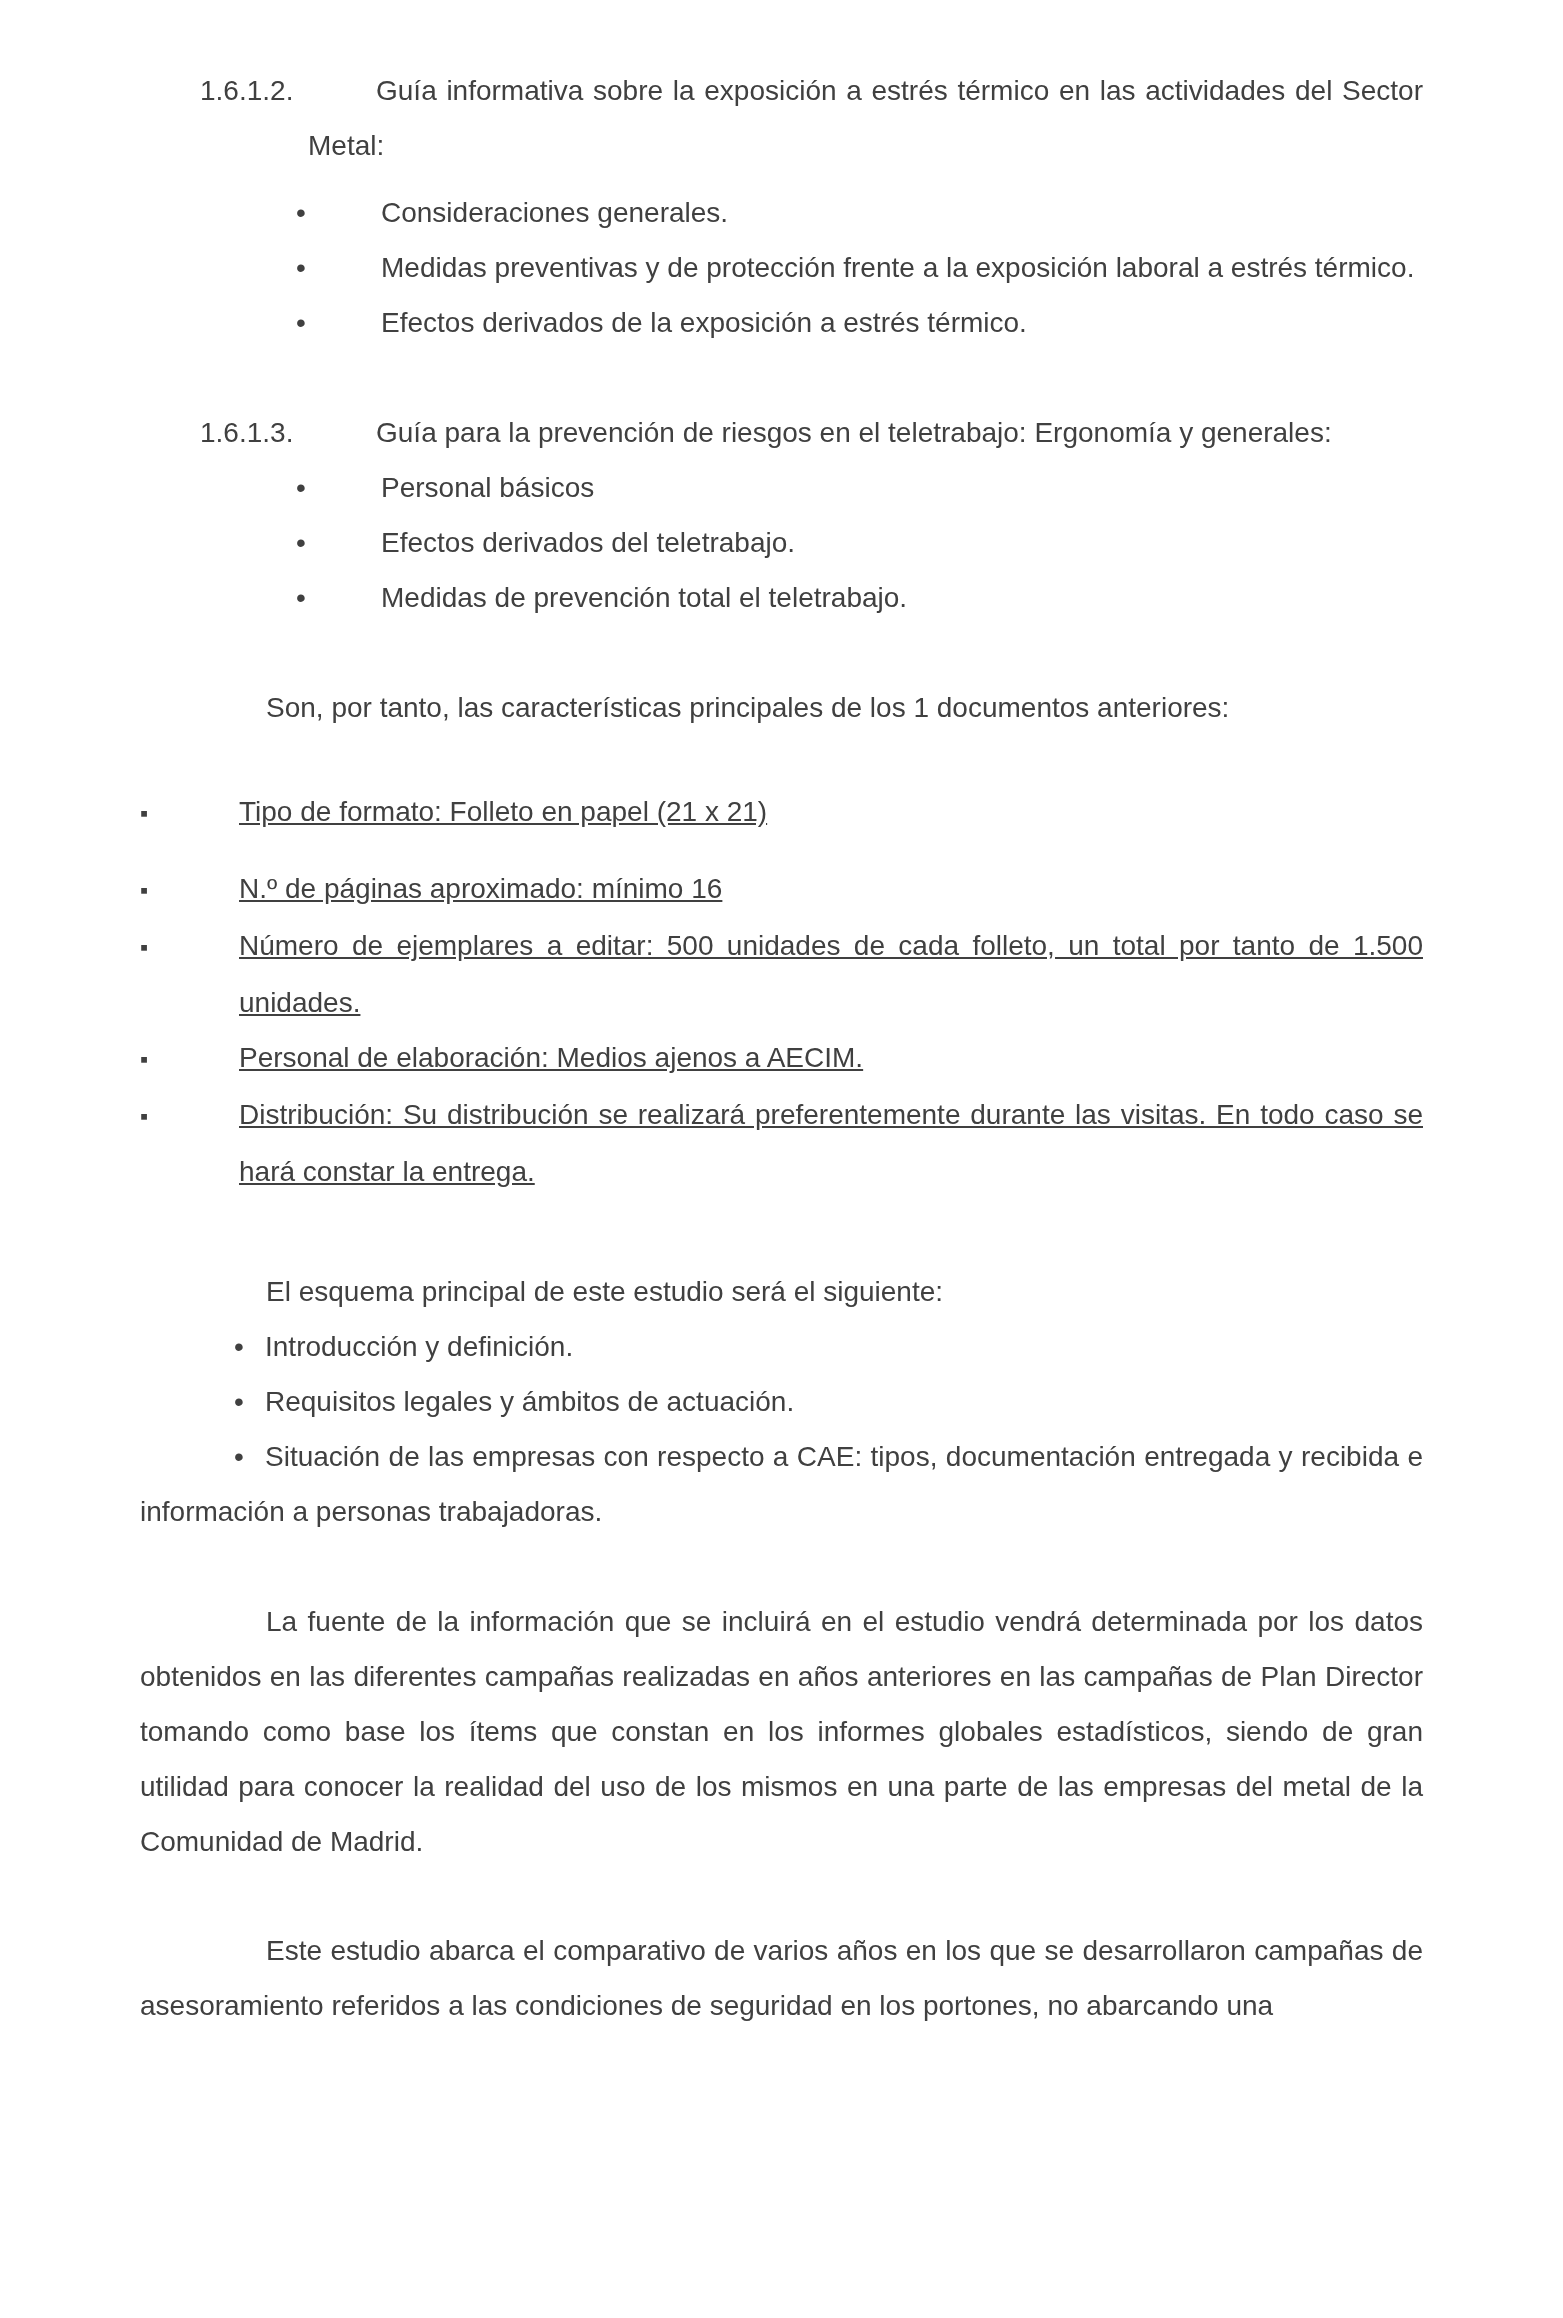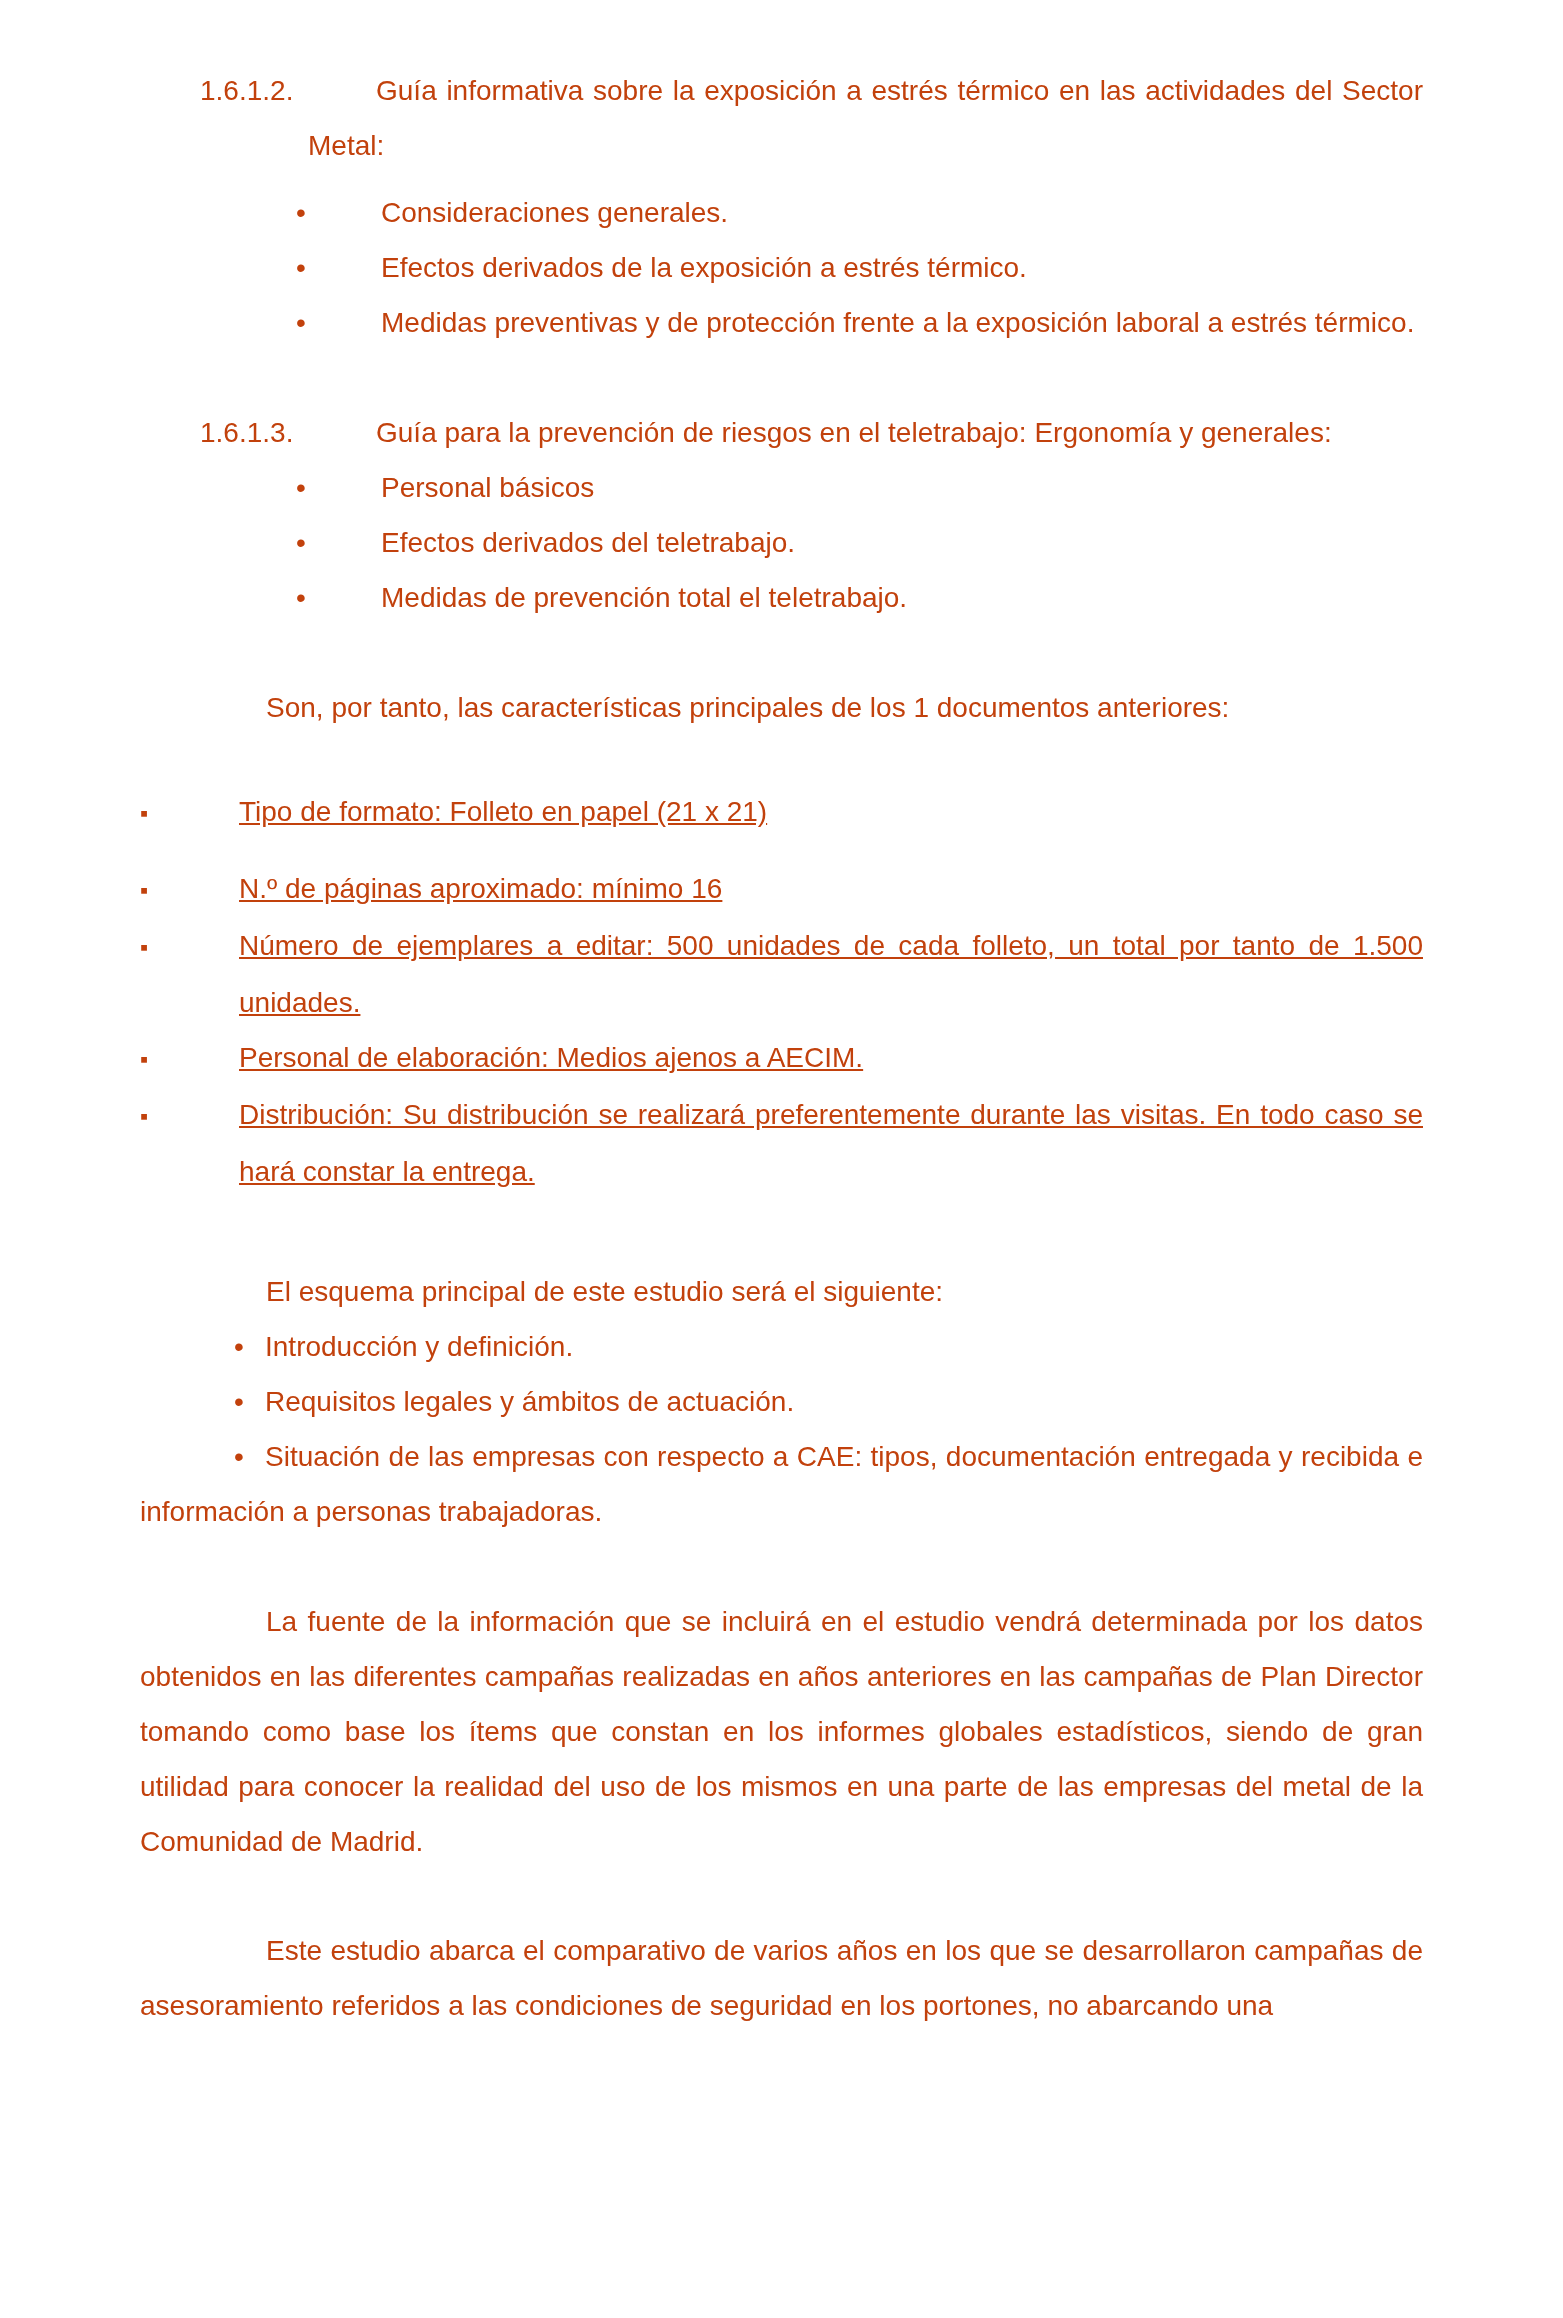--- a/index.html
+++ b/index.html
@@ -2,21 +2,21 @@
 <html style="font-size:12.3px"><head>
 <meta charset="utf-8">
 <style>
   * { margin: 0; padding: 0; box-sizing: border-box; }
   html, body { background: #ffffff; }
 
   .page {
     width: 1563px;
     height: 2319px;
     background: #ffffff;
-    color: #c2410c;
+    color: #404040;
     font-family: "Liberation Sans", sans-serif;
     font-size: 28px;
     line-height: 55px;
     padding: 63px 140px 0 140px;
     text-align: justify;
     position: relative;
     overflow: hidden;
   }
 
   ul { list-style: none; }
@@ -65,22 +65,22 @@
 </style>
 </head>
 <body>
 
 <div class="page">
 
   <p class="h-num mb16"><span class="num">1.6.1.2.</span><span>Guía informativa sobre la exposición a estrés térmico en las actividades del Sector Metal:</span></p>
 
   <ul class="rlist mb72">
     <li><span class="rmark">•</span><span>Consideraciones generales.</span></li>
+    <li><span class="rmark">•</span><span>Medidas preventivas y de protección frente a la exposición laboral a estrés térmico.</span></li>
     <li><span class="rmark">•</span><span>Efectos derivados de la exposición a estrés térmico.</span></li>
-    <li><span class="rmark">•</span><span>Medidas preventivas y de protección frente a la exposición laboral a estrés térmico.</span></li>
   </ul>
 
   <p class="h-num"><span class="num">1.6.1.3.</span><span>Guía para la prevención de riesgos en el teletrabajo: Ergonomía y generales:</span></p>
 
   <ul class="rlist mb72">
     <li><span class="rmark">•</span><span>Personal básicos</span></li>
     <li><span class="rmark">•</span><span>Efectos derivados del teletrabajo.</span></li>
     <li><span class="rmark">•</span><span>Medidas de prevención total el teletrabajo.</span></li>
   </ul>
 

